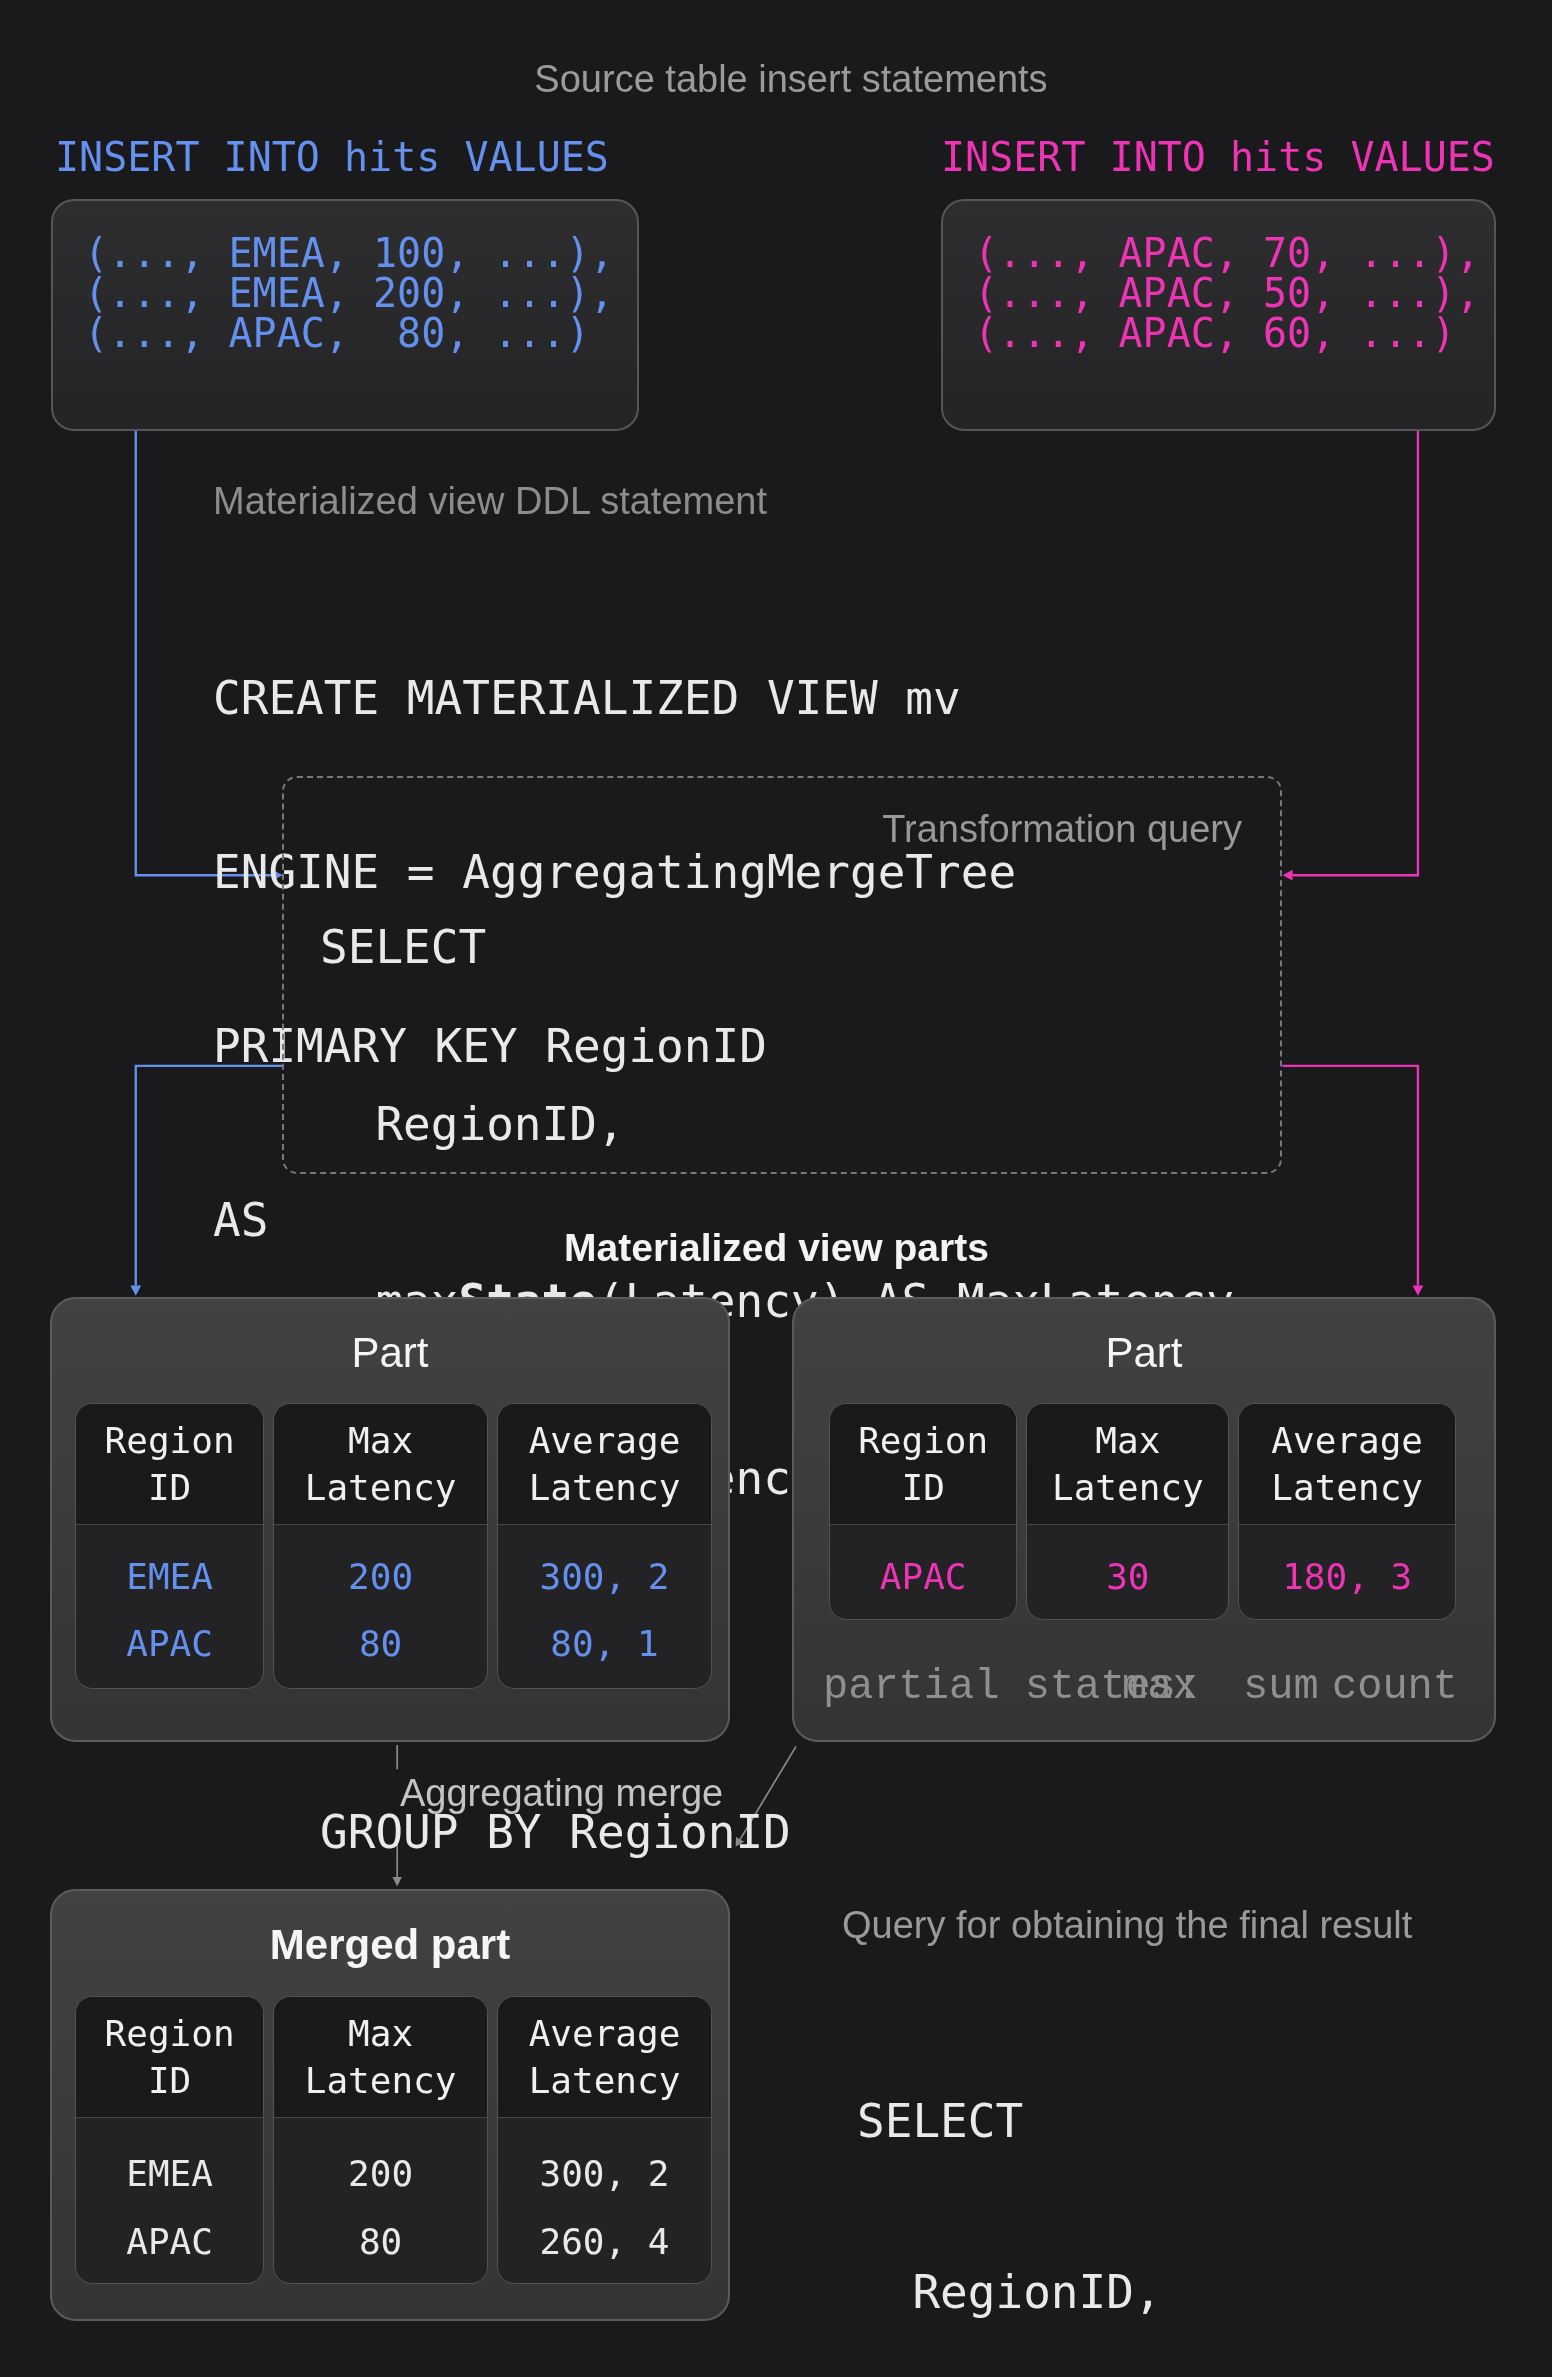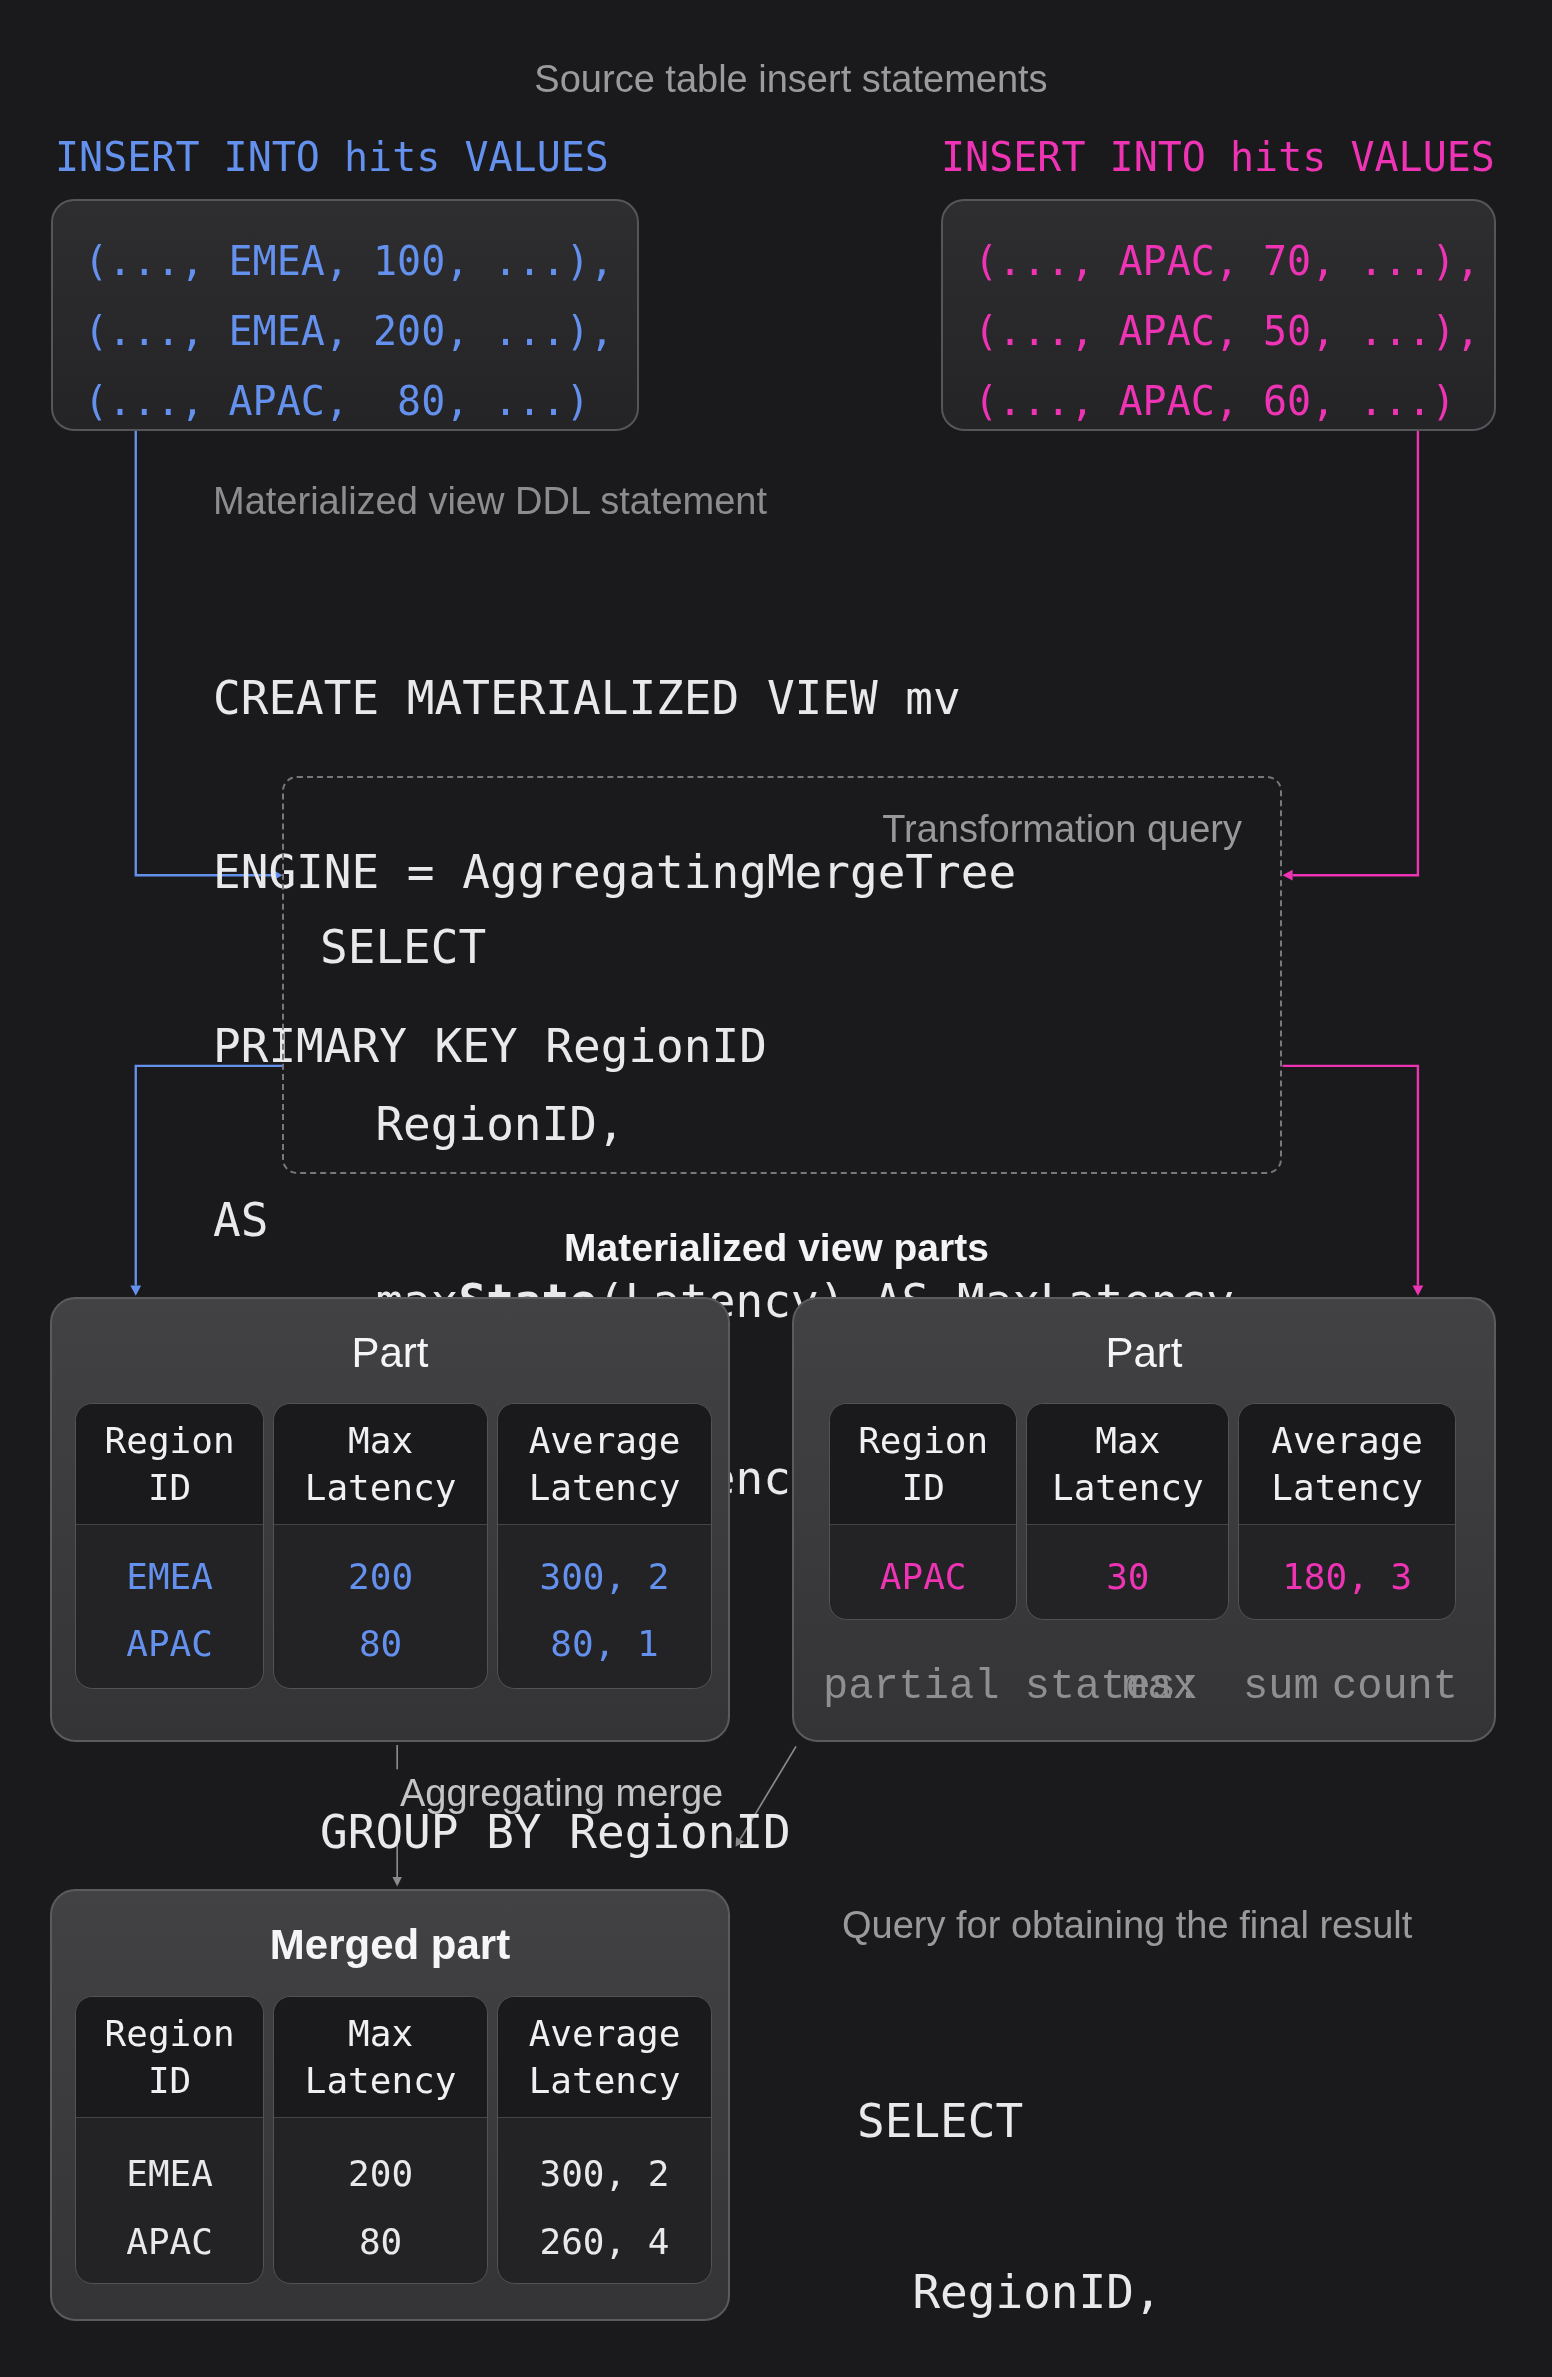--- a/index.html
+++ b/index.html
@@ -18,21 +18,21 @@
 
   
   .page-title{left:0;right:0;top:58px;text-align:center;font-size:38px;color:var(--gray-title);padding-left:29px;}
   .ins-label{top:136px;font-size:40px;line-height:43px;}
   .blue{color:var(--blue);} .magenta{color:var(--magenta);} .white{color:var(--code-white);}
 
   
   .srcbox{
     top:199px;height:232px;box-sizing:border-box;border-radius:23px;
     border:2px solid #55565a;background:linear-gradient(180deg,#2e2e31,#242427);
-    padding:40px 0 0 31px;display:flex;flex-direction:column;gap:30px;
+    padding:32px 0 0 31px;display:flex;flex-direction:column;
     font-size:40px;line-height:40px;white-space:pre;
   }
 
   
   .ddl-title{left:213px;top:480px;font-size:38px;color:#8d8d8f;}
   .codeblock{font-size:46px;color:var(--code-white);white-space:pre;}
   .ddl-code{left:213px;top:553px;line-height:58px;}
 
   
   .dashedbox{left:282px;top:776px;width:1000px;height:398px;box-sizing:border-box;

